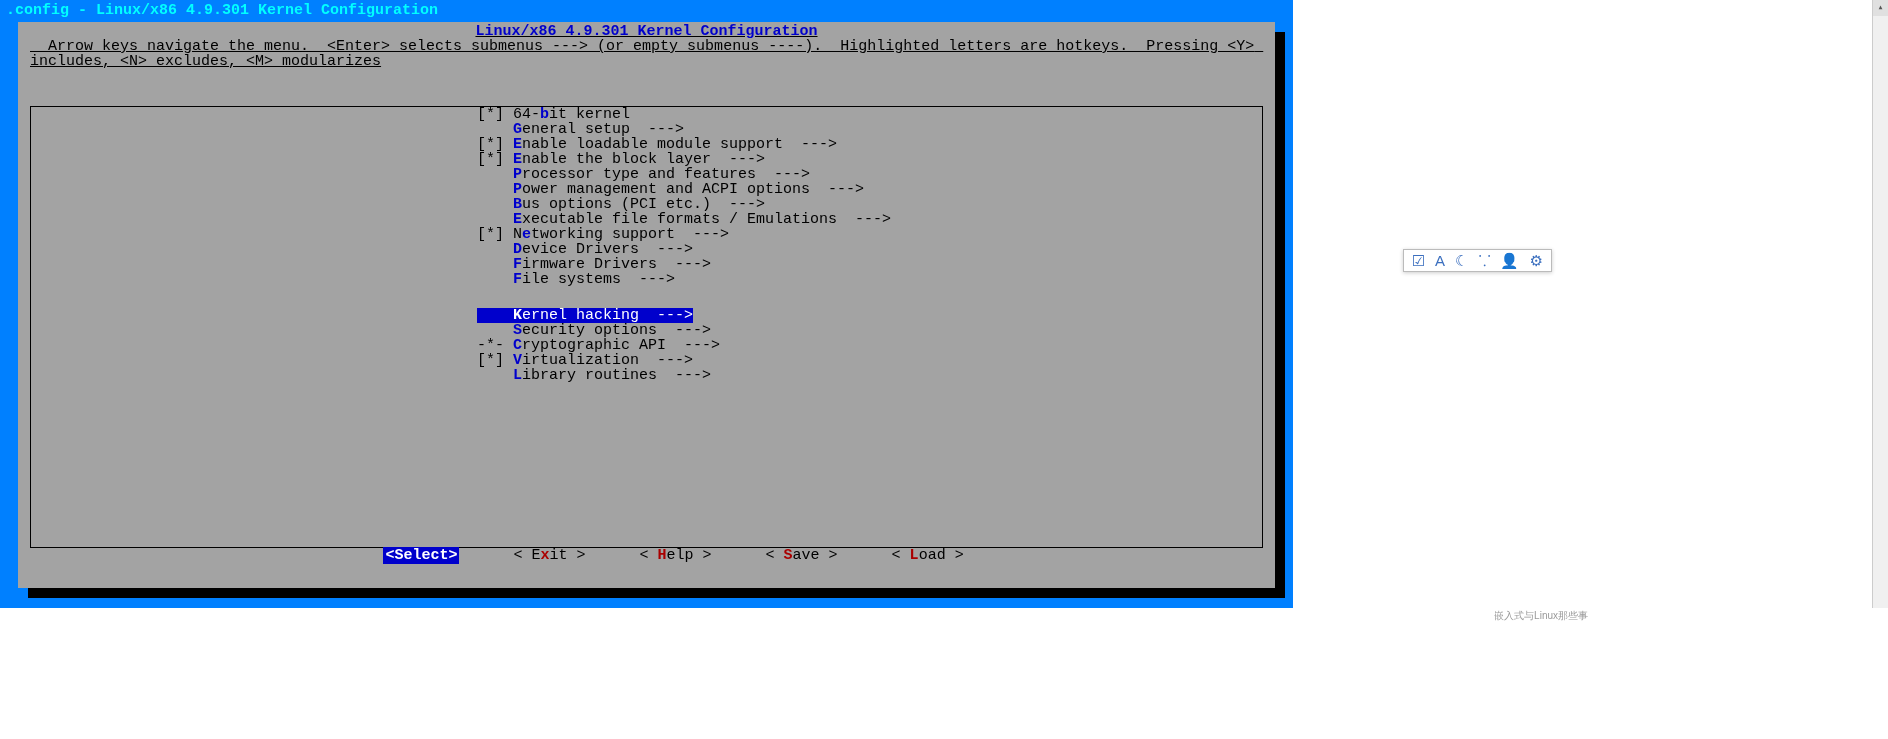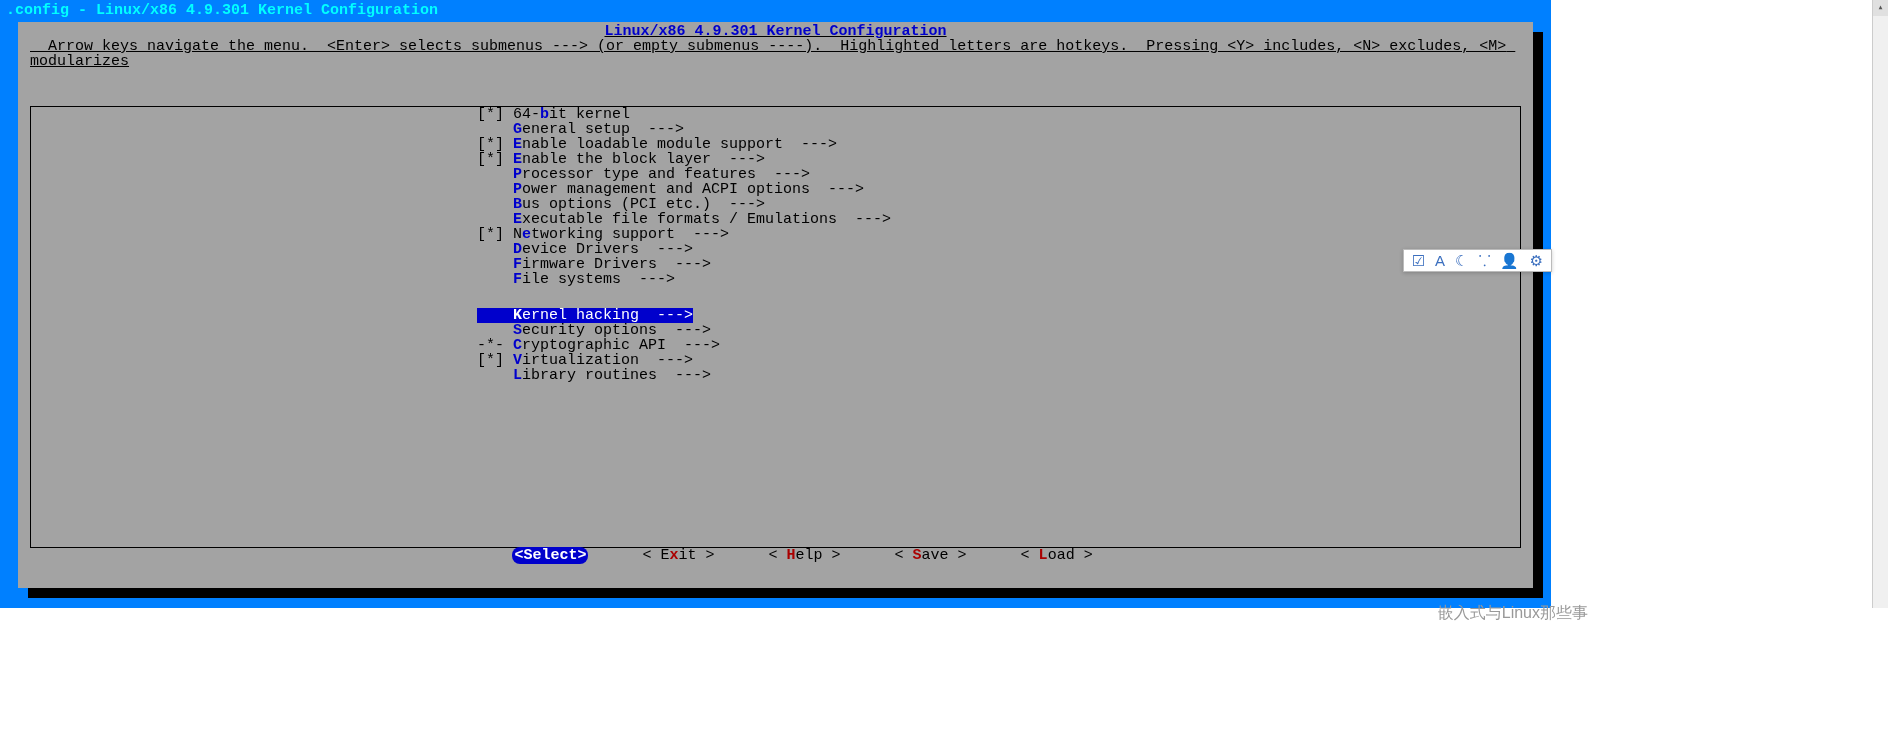--- a/index.html
+++ b/index.html
@@ -10,21 +10,21 @@
     background: #ffffff;
     width: 1888px;
     height: 739px;
     overflow: hidden;
     position: relative;
   }
   .outer-blue {
     background: #0080ff;
     position: absolute;
     left: 0; top: 0;
-    width: 1551px;
+    width: 1293px;
     height: 608px;
     border: 2px solid #0080ff;
   }
   .title-bar {
     color: #00ffff;
     background: #0080ff;
     padding: 1px 4px;
     font-weight: bold;
     white-space: pre;
   }
@@ -82,21 +82,20 @@
     bottom: 10px;
     text-align: center;
     white-space: pre;
     color: #000;
   }
   .btn-selected {
     background: #0000cc;
     color: #fff;
     font-weight: bold;
     padding: 0 2px;
-    border-radius: 8px;
   }
   .btn-hot { color: #aa0000; font-weight: bold; }
   .scrollbar {
     position: absolute;
     right: 0; top: 0;
     width: 16px;
     height: 608px;
     background: #f0f0f0;
     border-left: 1px solid #ccc;
   }
@@ -122,21 +121,21 @@
     font-family: sans-serif;
     font-size: 15px;
     color: #3b6fbf;
   }
   .toolbar span { cursor: default; }
   .watermark {
     position: absolute;
     right: 300px;
     bottom: 118px;
     font-family: sans-serif;
-    font-size: 16px;
+    font-size: 10px;
     color: #999;
   }
   .pre-mark { white-space: pre; display:inline; }
 </style>
 </head>
 <body>
 
 <div class="outer-blue">
   <div class="title-bar">.config - Linux/x86 4.9.301 Kernel Configuration</div>
 

